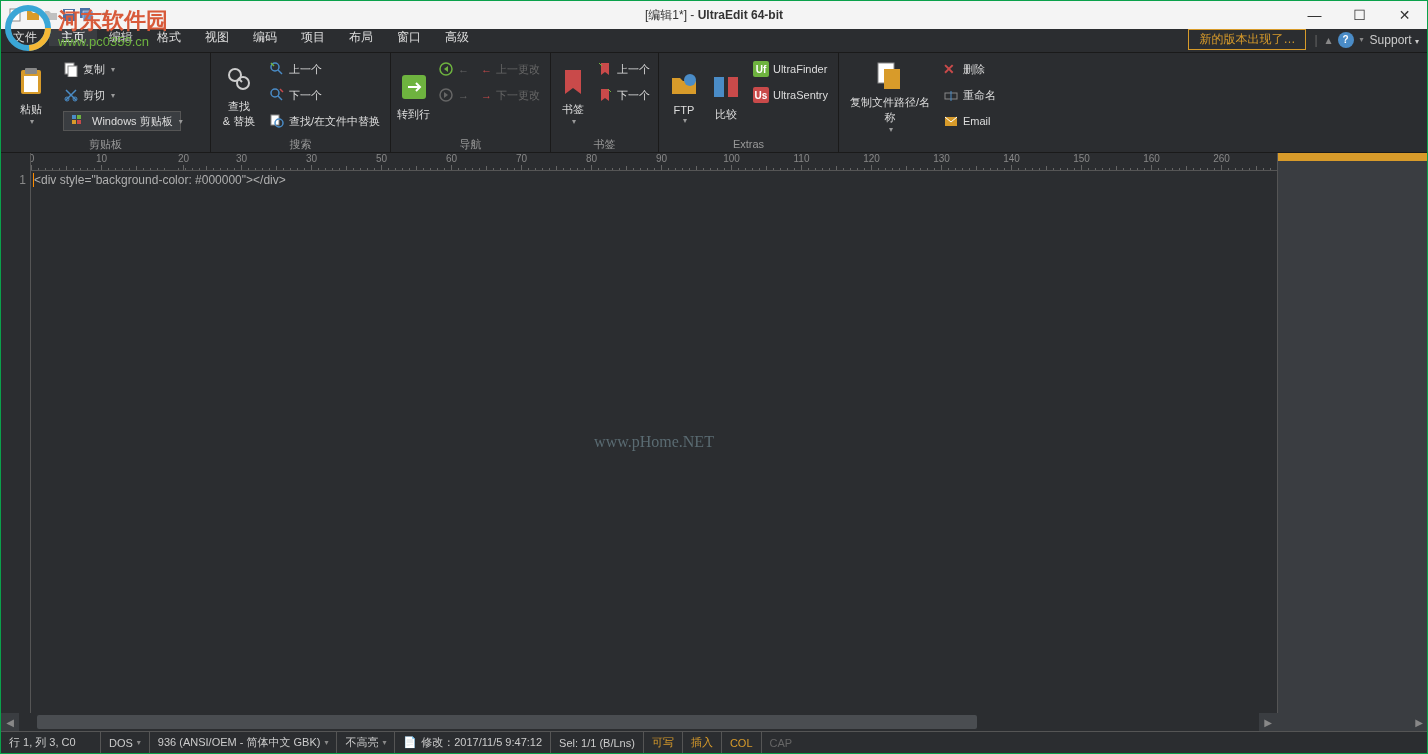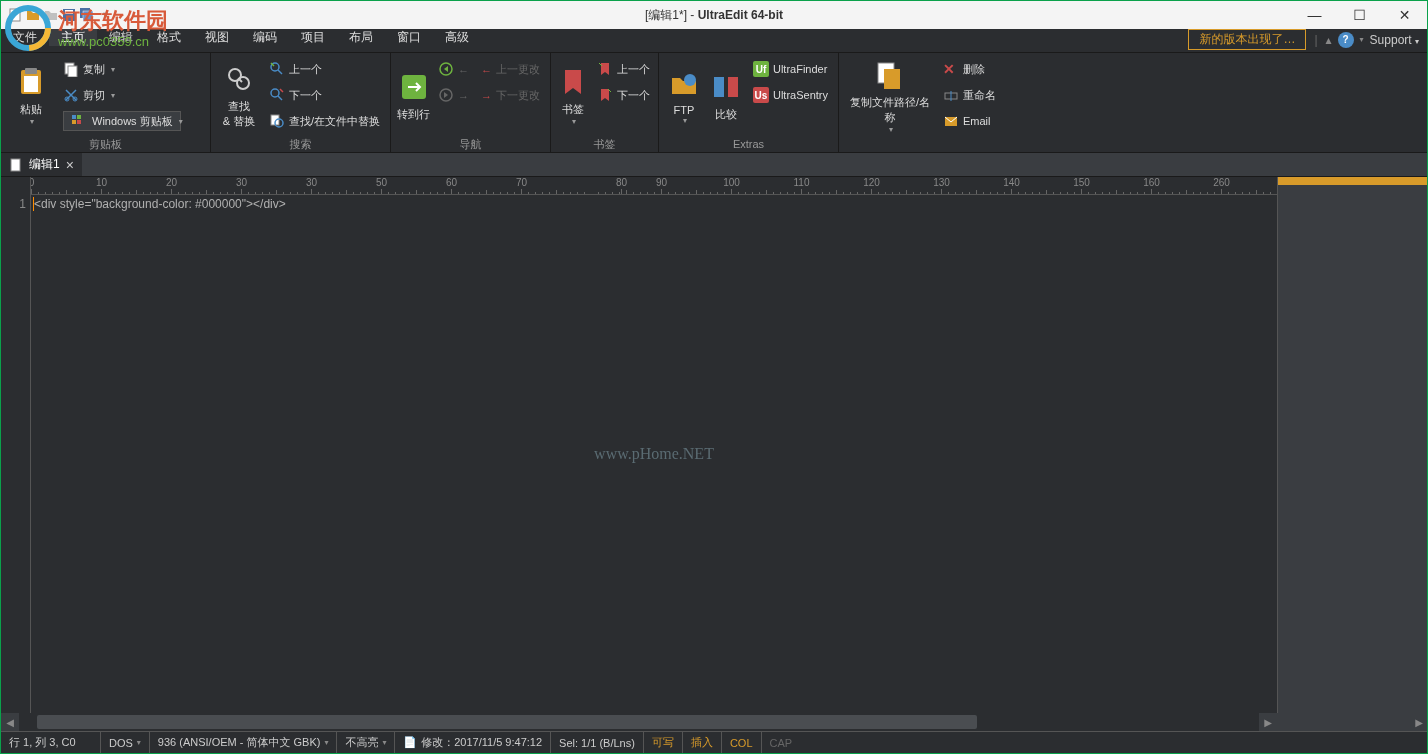--- a/index.html
+++ b/index.html
@@ -411,31 +411,20 @@
                   <path d="M2 4l6 5 6-5" stroke="#fff" fill="none"></path>
                 </svg>
               </span>
               <span>Email</span>
             </div>
         </div>
       </div>
     </div>
   </div>
 
-  <div class="filetabs">
-    <div class="filetab">
-      <span class="doc-icon">
-          <svg width="14" height="14">
-            <rect x="2" y="1" width="9" height="12" fill="#fff" stroke="#888"></rect>
-          </svg>
-        </span>
-      <span>编辑1</span>
-      <span class="close-x">×</span>
-    </div>
-  </div>
 
   <div class="workspace">
     <div class="ruler-row">
       <div class="ruler-corner"></div>
       <div class="ruler" id="ruler">
           <div class="ruler-tick" style="left:0px">
             <span class="ticknum">0</span>
             <span class="tickmark"></span>
           </div>
           <div class="ruler-tick" style="left:7px">
@@ -489,21 +478,21 @@
           </div>
           <div class="ruler-tick" style="left:119px">
             <span class="tickmark" style="height:3px"></span>
           </div>
           <div class="ruler-tick" style="left:126px">
             <span class="tickmark" style="height:3px"></span>
           </div>
           <div class="ruler-tick" style="left:133px">
             <span class="tickmark" style="height:3px"></span>
           </div>
-          <div class="ruler-tick" style="left:140px">
+          <div class="ruler-tick" style="left:152px">
             <span class="ticknum">20</span>
             <span class="tickmark"></span>
           </div>
           <div class="ruler-tick" style="left:147px">
             <span class="tickmark" style="height:3px"></span>
           </div>
           <div class="ruler-tick" style="left:154px">
             <span class="tickmark" style="height:3px"></span>
           </div>
           <div class="ruler-tick" style="left:161px">
@@ -675,21 +664,21 @@
           </div>
           <div class="ruler-tick" style="left:539px">
             <span class="tickmark" style="height:3px"></span>
           </div>
           <div class="ruler-tick" style="left:546px">
             <span class="tickmark" style="height:3px"></span>
           </div>
           <div class="ruler-tick" style="left:553px">
             <span class="tickmark" style="height:3px"></span>
           </div>
-          <div class="ruler-tick" style="left:590px">
+          <div class="ruler-tick" style="left:560px">
             <span class="ticknum">80</span>
             <span class="tickmark"></span>
           </div>
           <div class="ruler-tick" style="left:567px">
             <span class="tickmark" style="height:3px"></span>
           </div>
           <div class="ruler-tick" style="left:574px">
             <span class="tickmark" style="height:3px"></span>
           </div>
           <div class="ruler-tick" style="left:581px">

